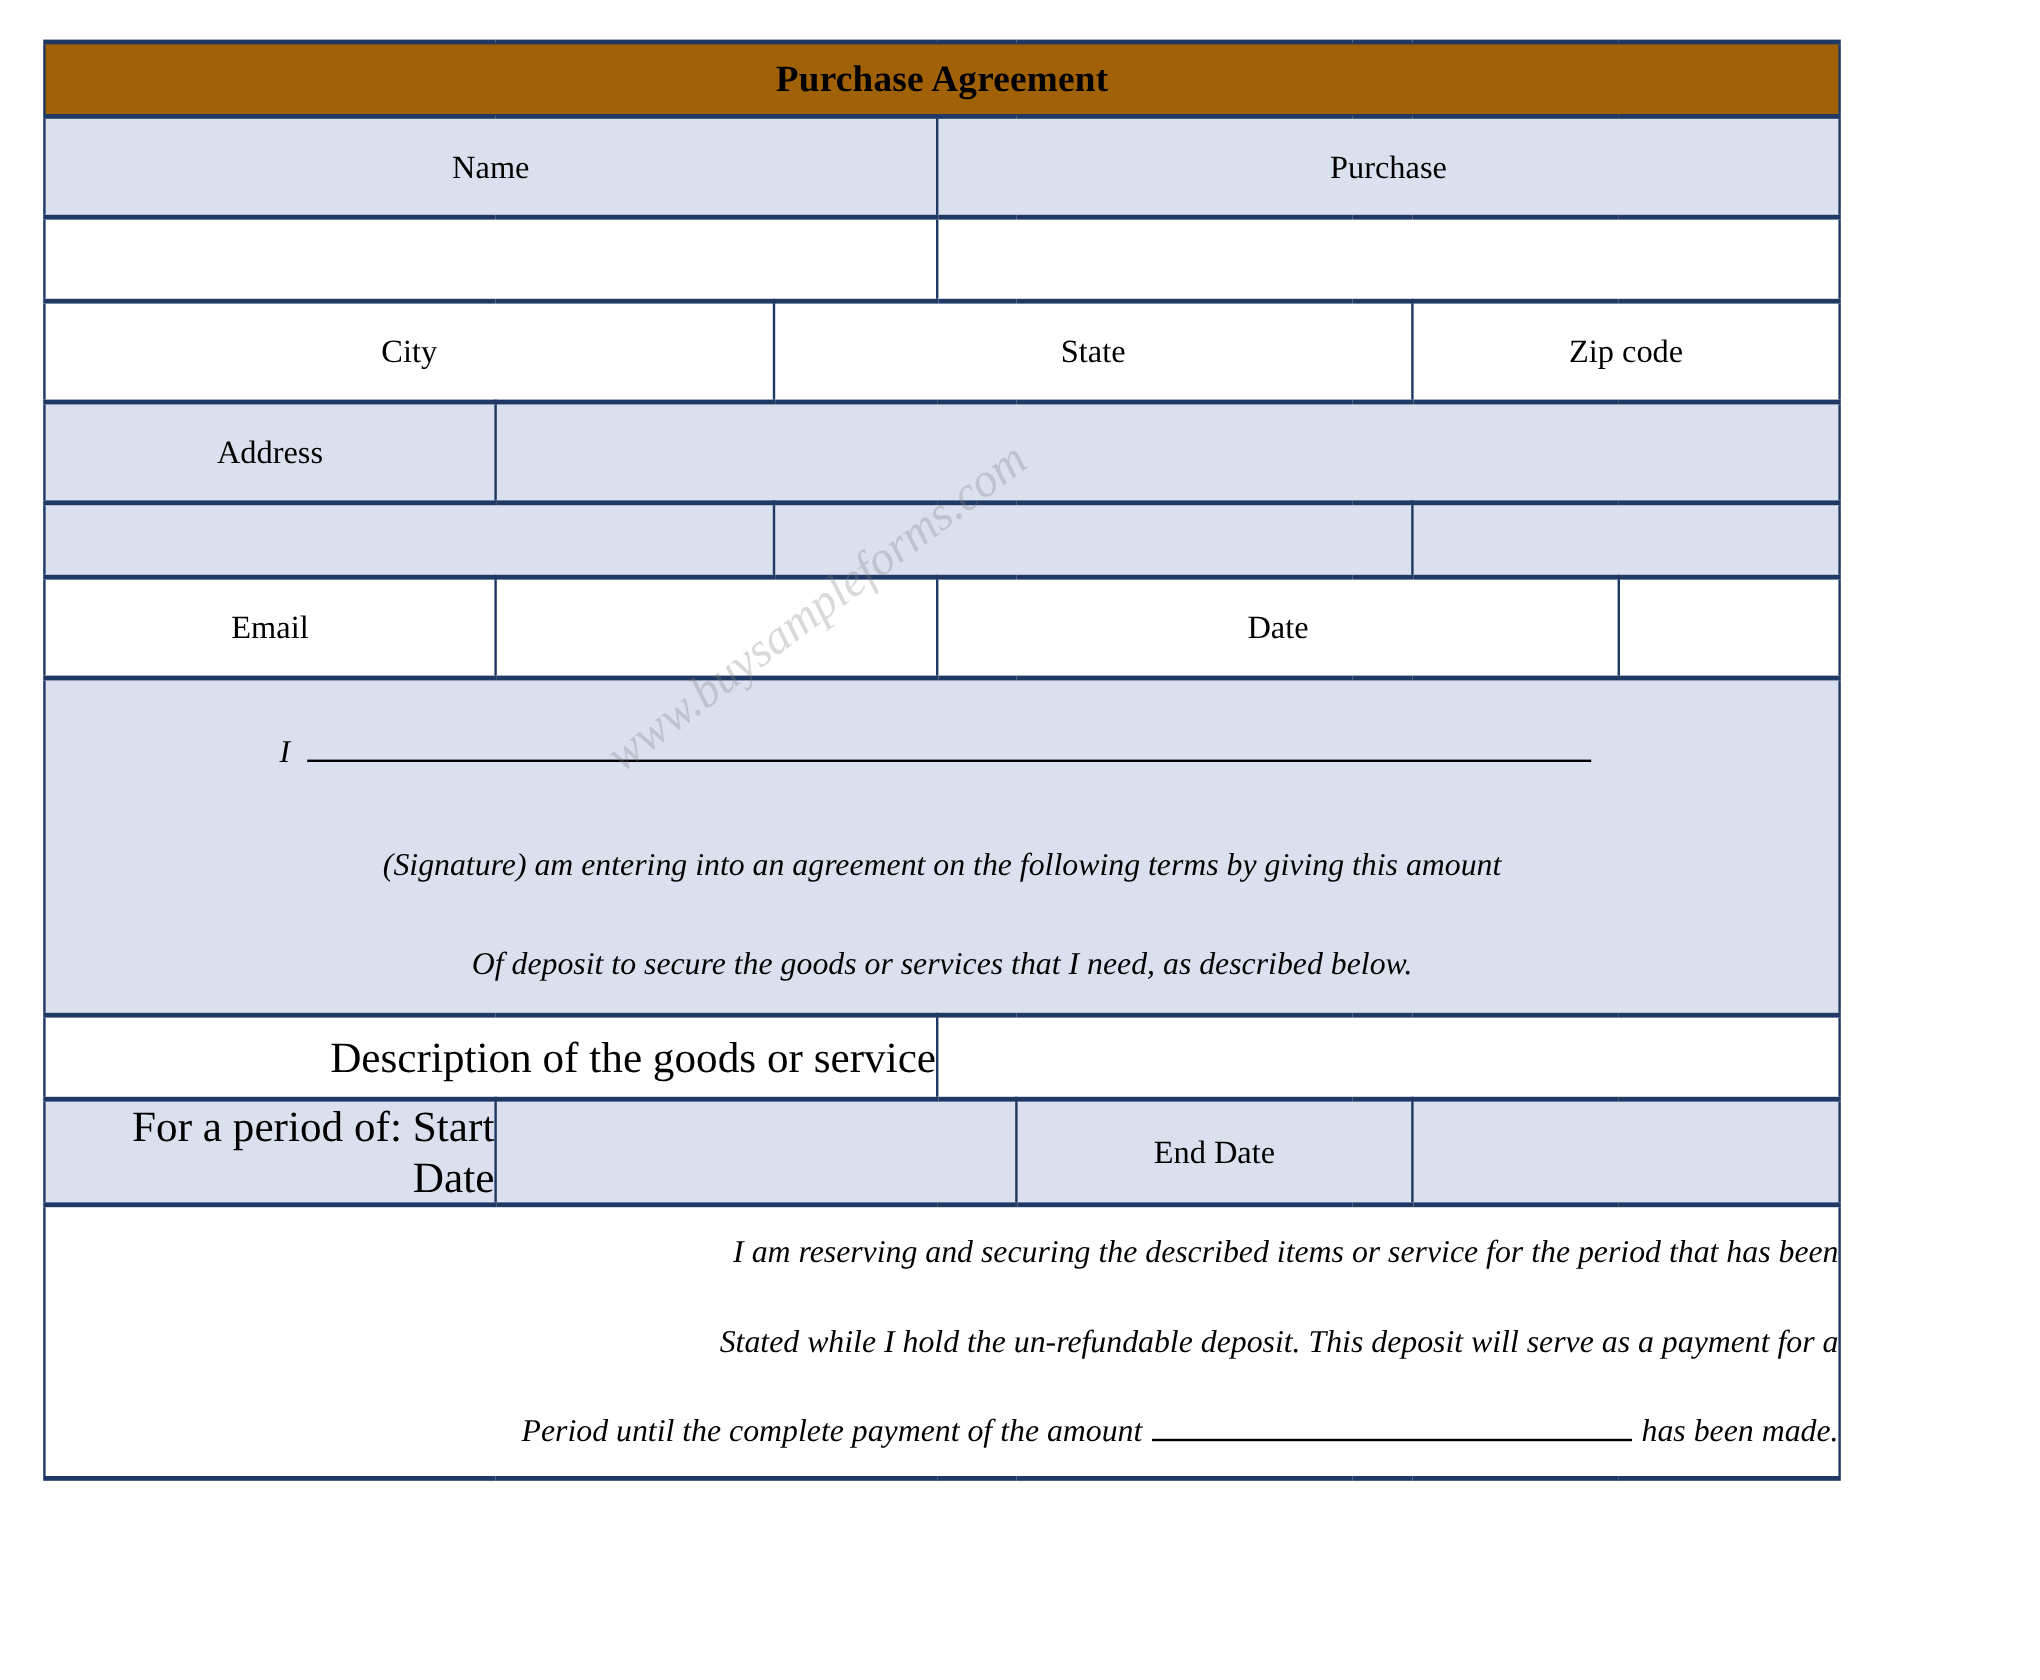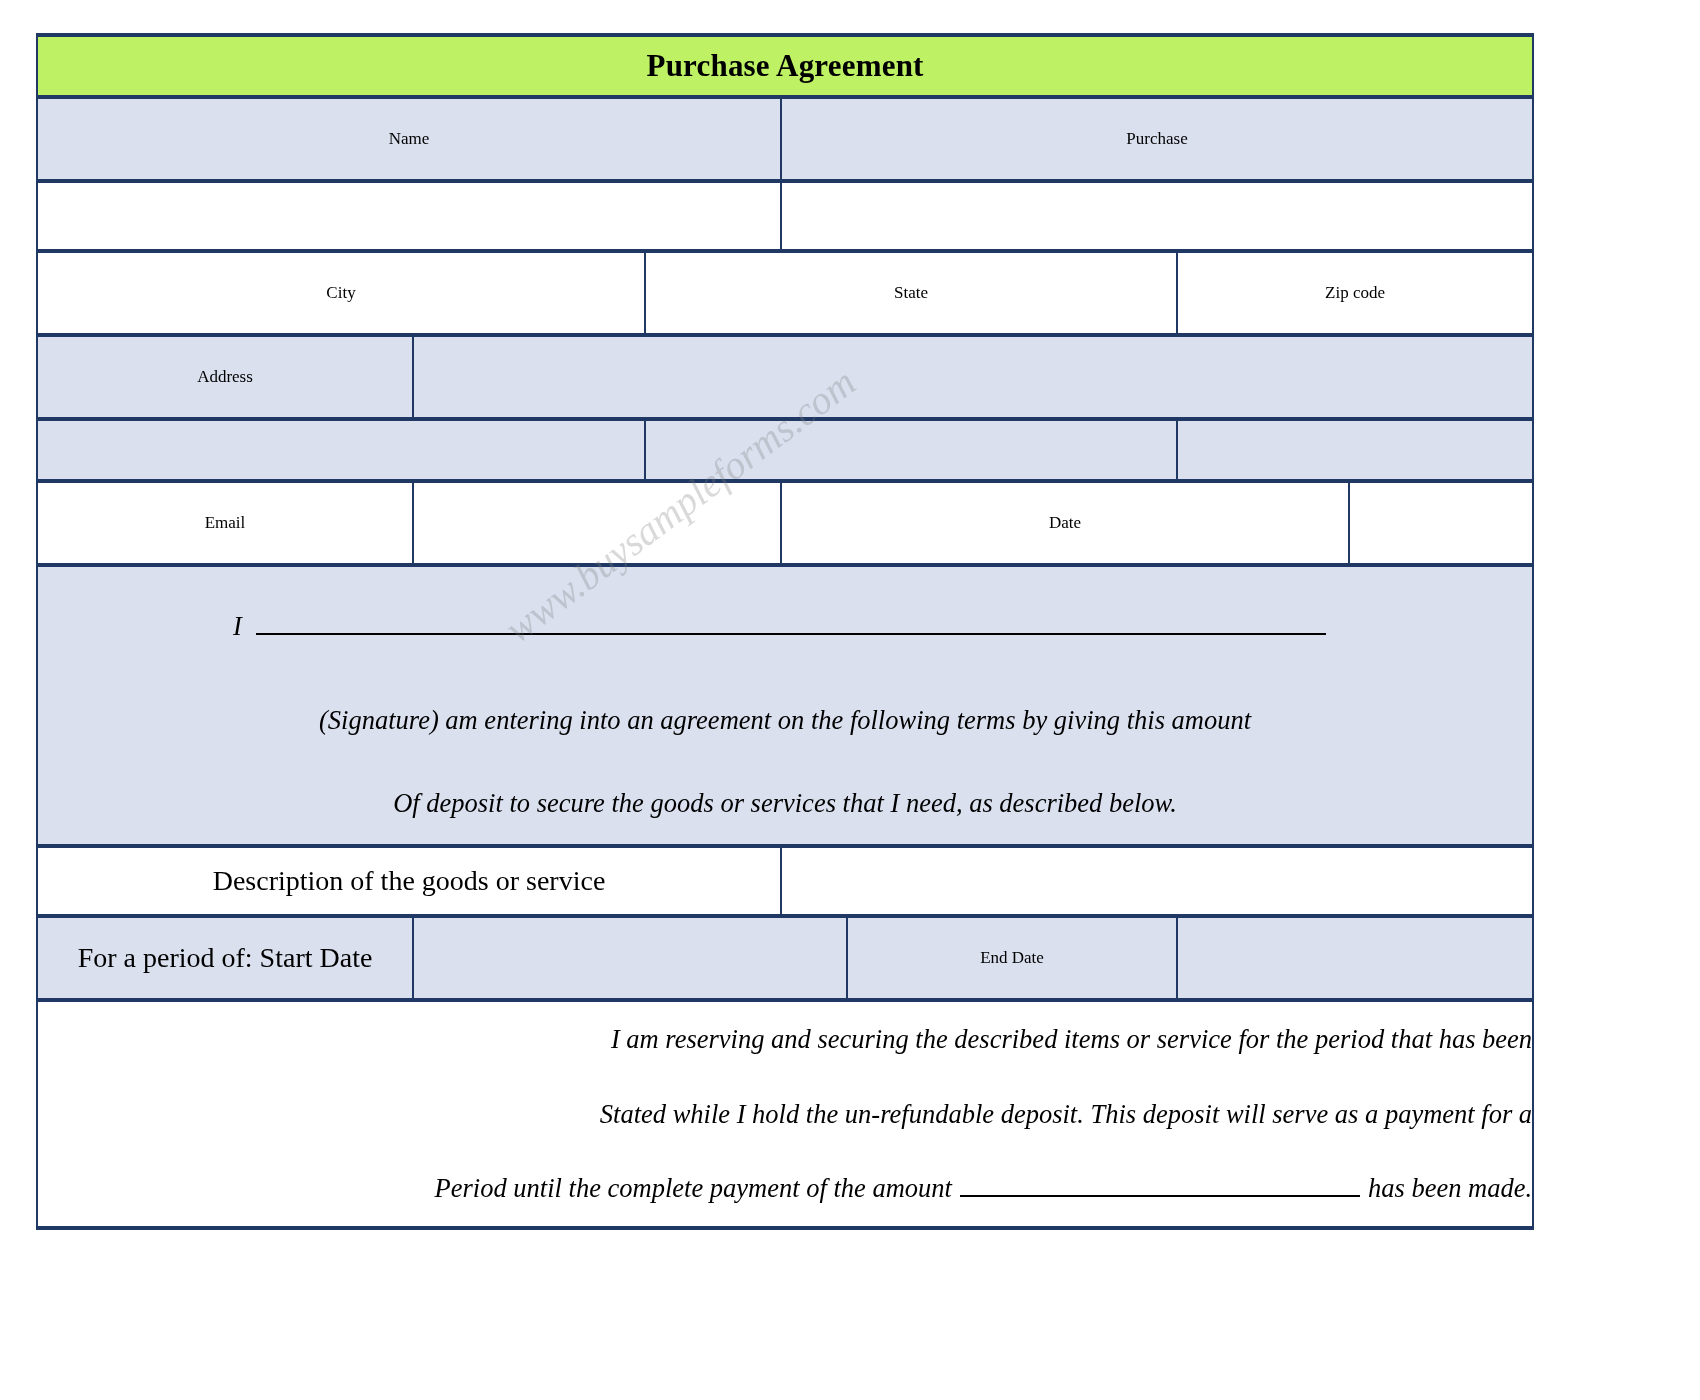--- a/index.html
+++ b/index.html
@@ -44,37 +44,37 @@
   
   .hrow > td {
     border-top: 4px solid #1f3864;
     border-bottom: 4px solid #1f3864;
   }
 
   .cell-shade { background: #dae0ee; }
   .cell-white { background: #ffffff; }
 
   .title-bar {
-    background: #bef264;
+    background: #a16207;
     text-align: center;
     font-size: 31px;
     font-weight: bold;
     height: 62px;
     letter-spacing: 0.2px;
   }
 
   .lbl {
     text-align: center;
-    font-size: 17px;
+    font-size: 27px;
     height: 84px;
   }
   .lbl-left {
-    text-align: center;
+    text-align: right;
     padding-left: 14px;
-    font-size: 28px;
+    font-size: 36px;
     height: 70px;
   }
 
   .blank-row td { height: 70px; }
   .blank-row-tall td { height: 62px; }
 
   
   .statement {
     font-style: italic;
     font-size: 26.5px;

